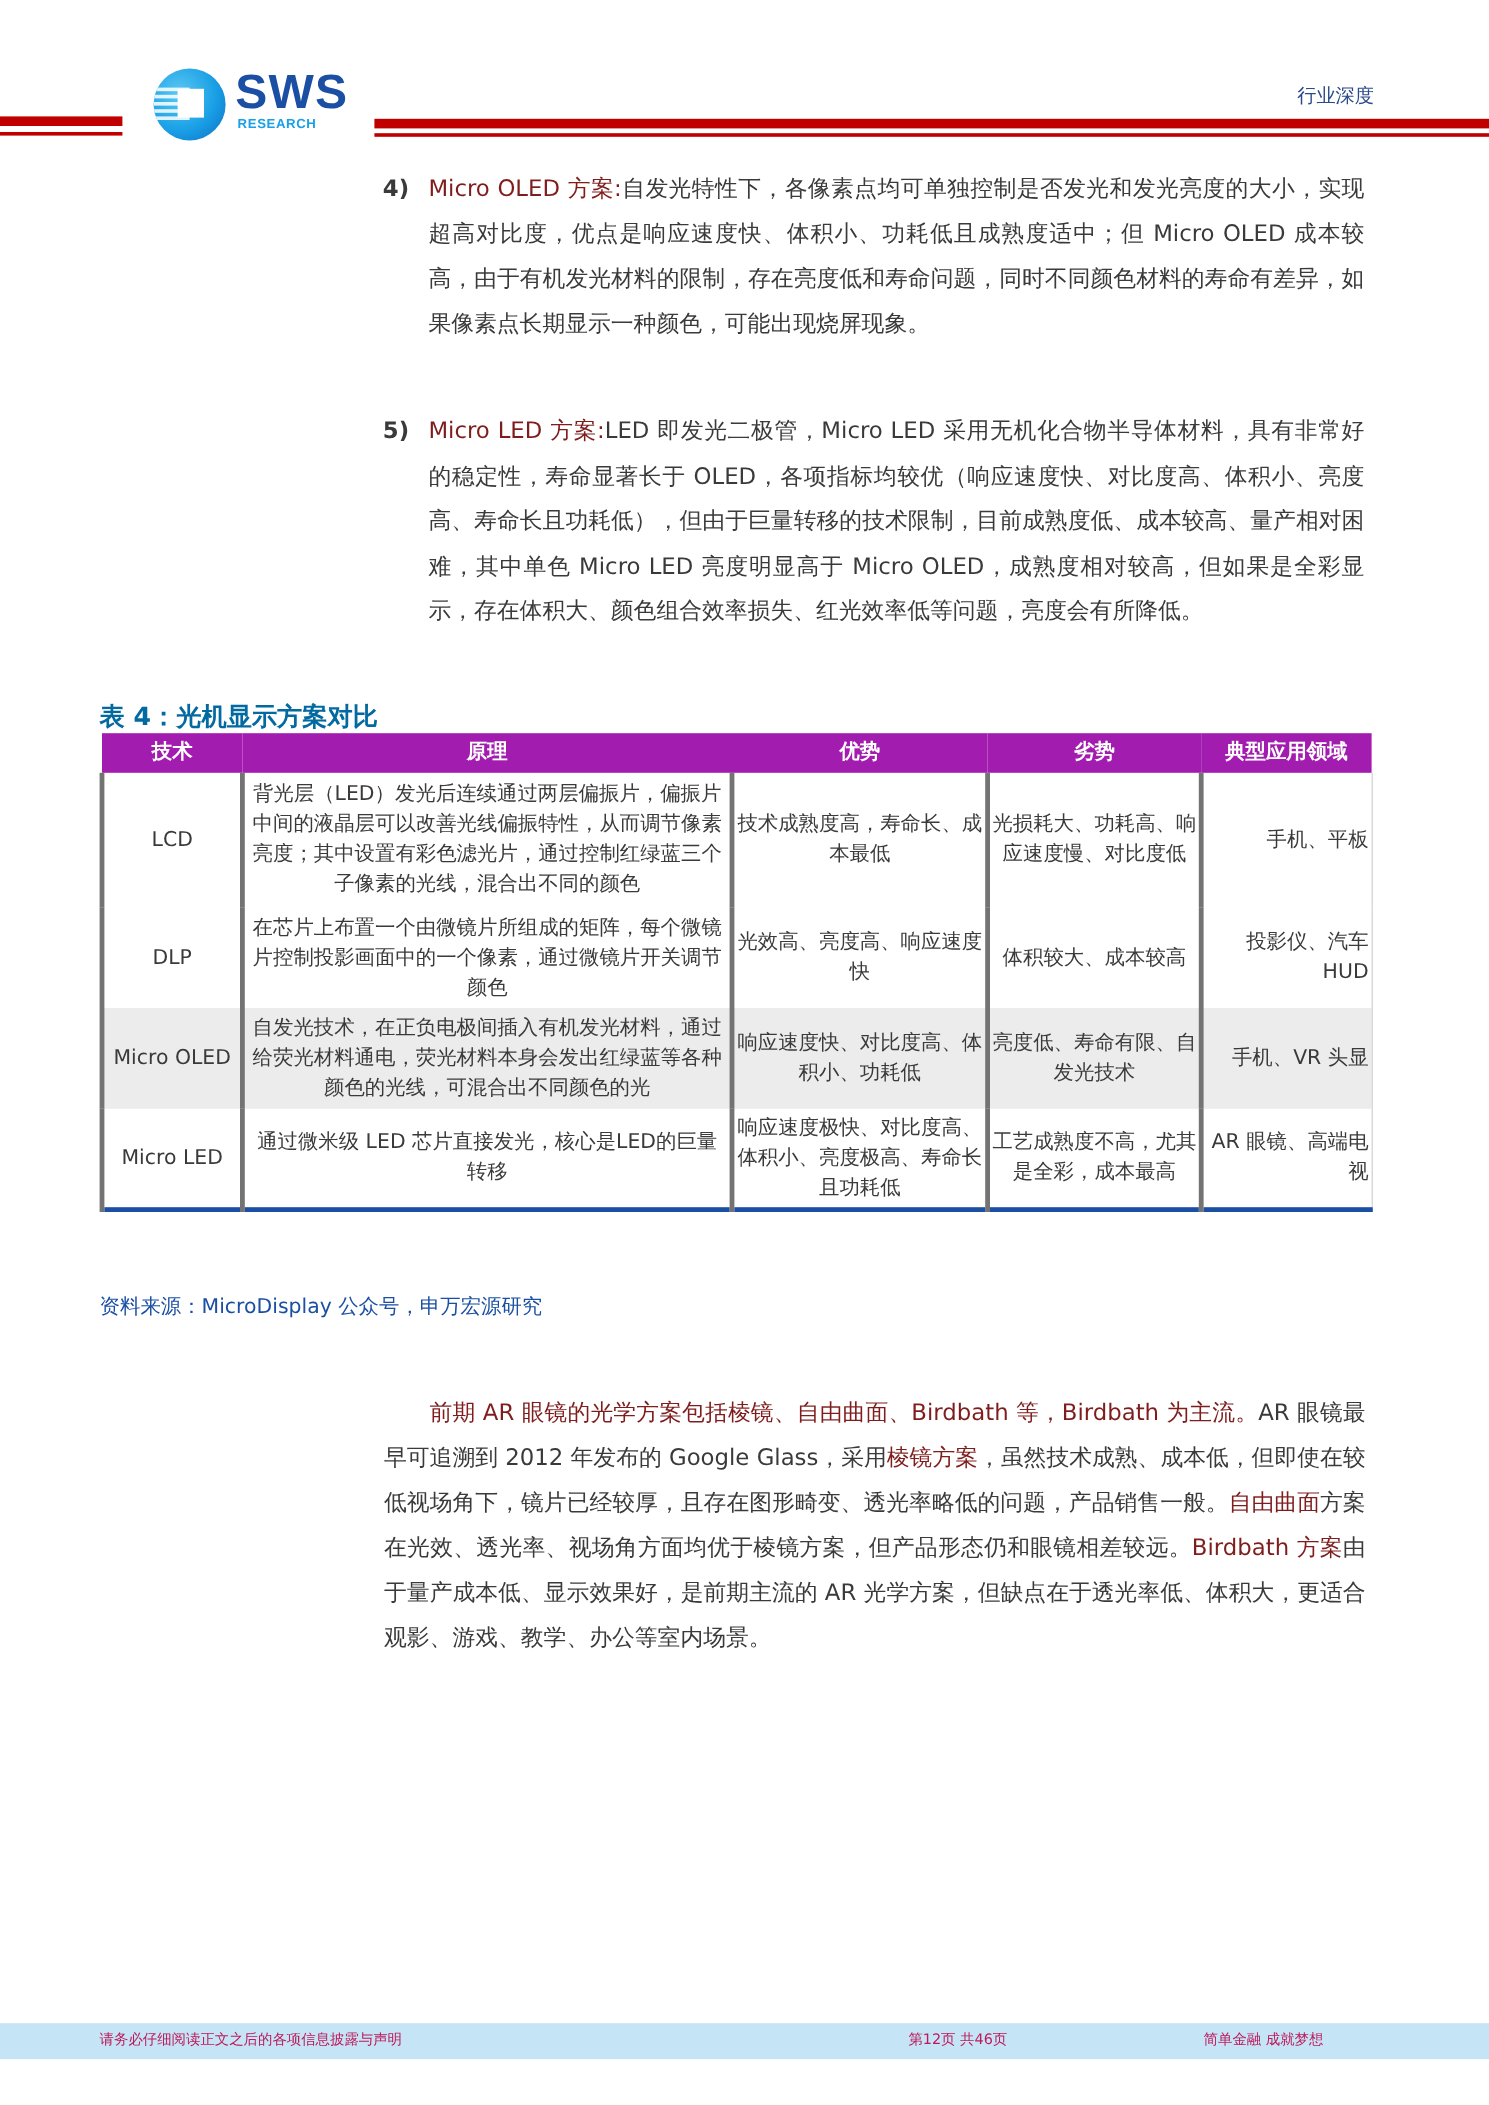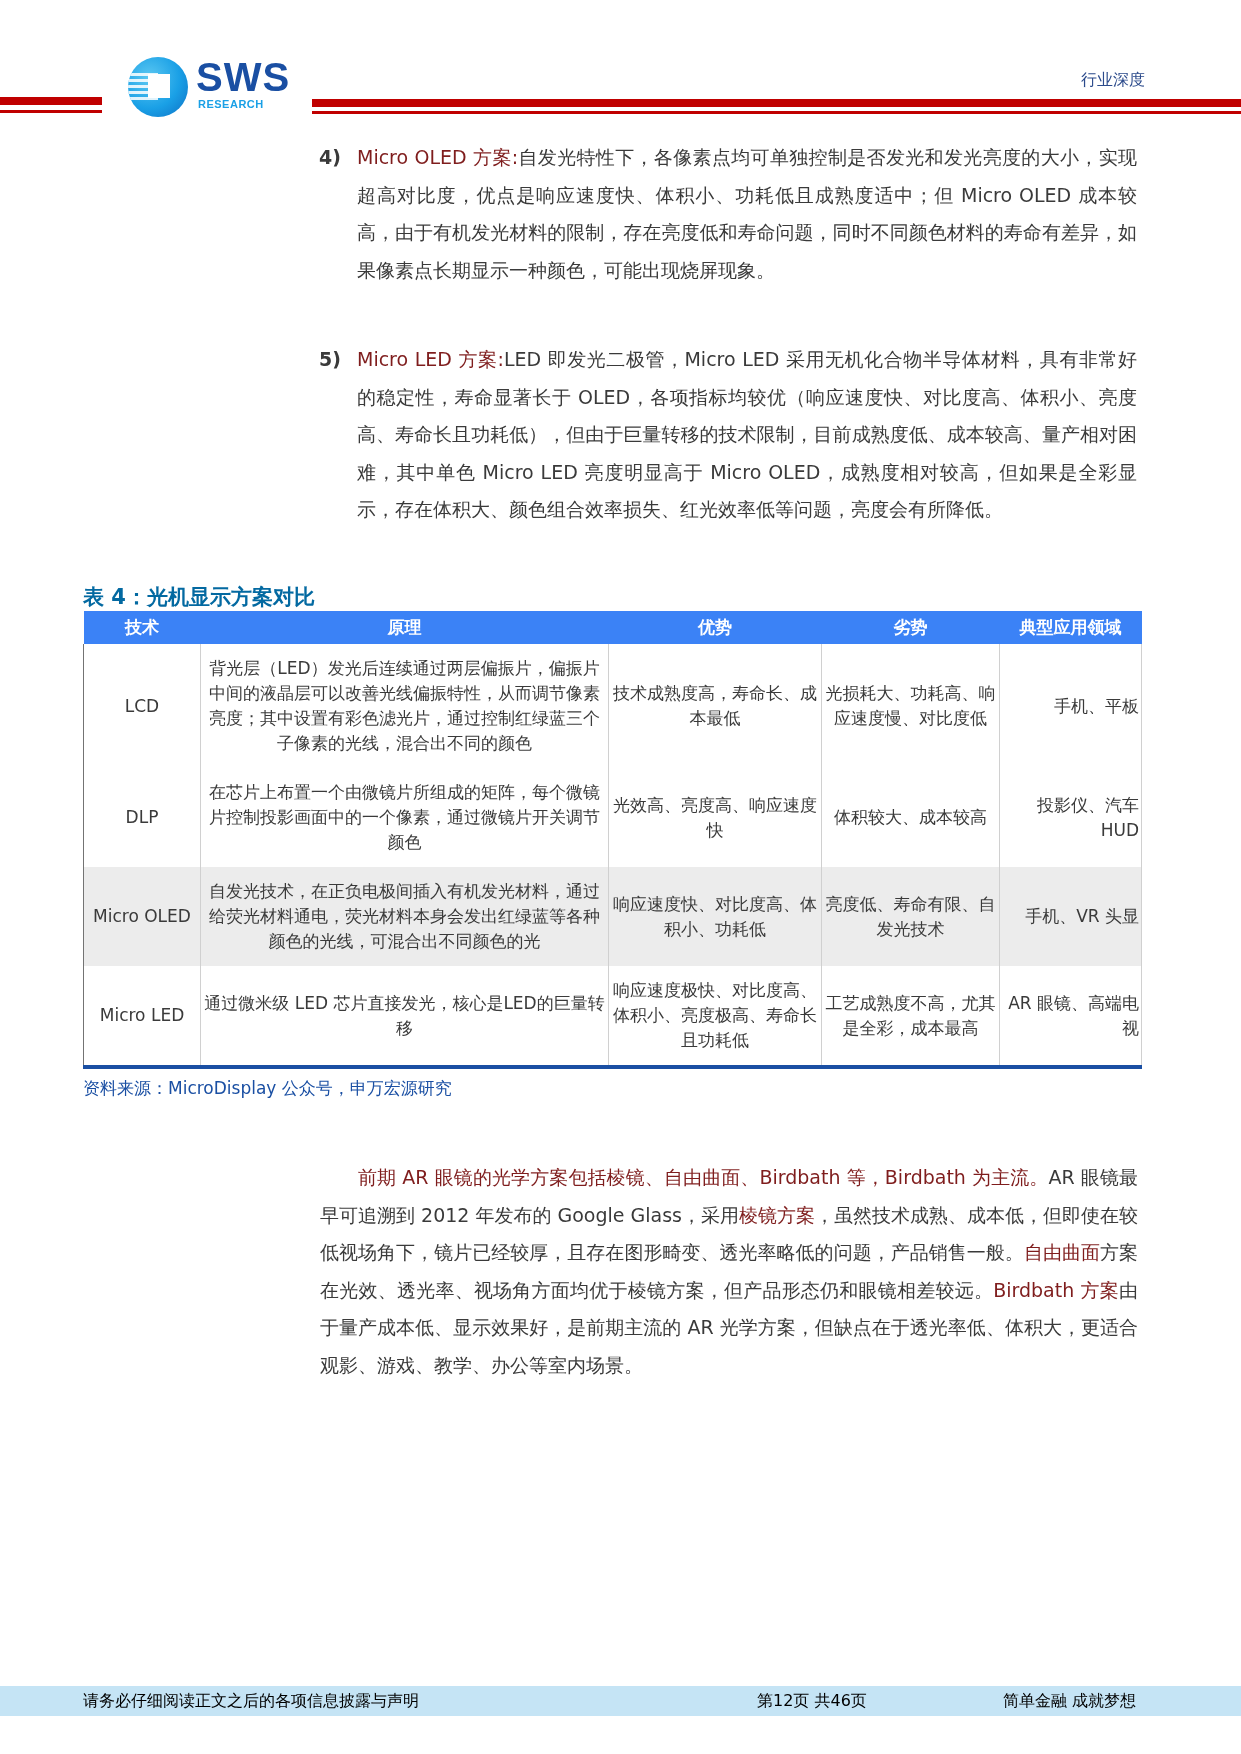--- a/index.html
+++ b/index.html
@@ -25,34 +25,34 @@
   
   .item { position: absolute; left: 357px; width: 780px; font-size: 19px; line-height: 37.5px; color: #3a3a3a; }
   .item-num { position: absolute; left: -38px; top: 0; font-weight: bold; }
   .item p { text-align: justify; text-align-last: left; }
   .b { font-weight: normal; color: #7f1d1d; }
 
   
   .tbl-title { position: absolute; left: 83px; top: 583px; font-size: 21px; font-weight: bold; color: #0369a1; }
   .tbl { position: absolute; left: 83px; top: 611px; width: 1058px; border-collapse: collapse; table-layout: fixed;
     font-size: 17px; line-height: 25px; color: #3a3a3a; border-bottom: 4px solid #1a4fa3; }
-  .tbl th { background: #3b82f6; color: #ffffff; font-weight: bold; height: 33px; font-size: 17px; text-align: center; }
-  .tbl td { border-left: 1px solid #737373; border-right: 1px solid #d0d0d0; padding: 12px 2px; vertical-align: middle; }
+  .tbl th { background: #a21caf; color: #ffffff; font-weight: bold; height: 33px; font-size: 17px; text-align: center; }
+  .tbl td { border-left: 4px solid #737373; border-right: 1px solid #d0d0d0; padding: 0 2px; vertical-align: middle; }
   .tbl tr.grey td { background: #ececec; }
   .c { text-align: center; }
   .l { text-align: right; }
 
   .source { position: absolute; left: 83px; top: 1077px; font-size: 17px; color: #1a4fa3; }
 
   .para { position: absolute; left: 320px; top: 1159px; width: 818px; font-size: 19px; line-height: 37.5px; color: #3a3a3a; }
   .para p { text-align: justify; text-indent: 38px; }
 
   
   .footer { position: absolute; left: 0; top: 1686px; width: 1241px; height: 30px; background: #c5e4f5; }
-  .ft { position: absolute; top: 1691px; font-size: 16px; color: #000000; }
+  .ft { position: absolute; top: 1691px; font-size: 12px; color: #be185d; }
 </style>
 </head>
 <body>
 
 <div class="hdr-line-left-a"></div>
 <div class="hdr-line-left-b"></div>
 <div class="hdr-line-right-a"></div>
 <div class="hdr-line-right-b"></div>
 
 <div class="logo">

